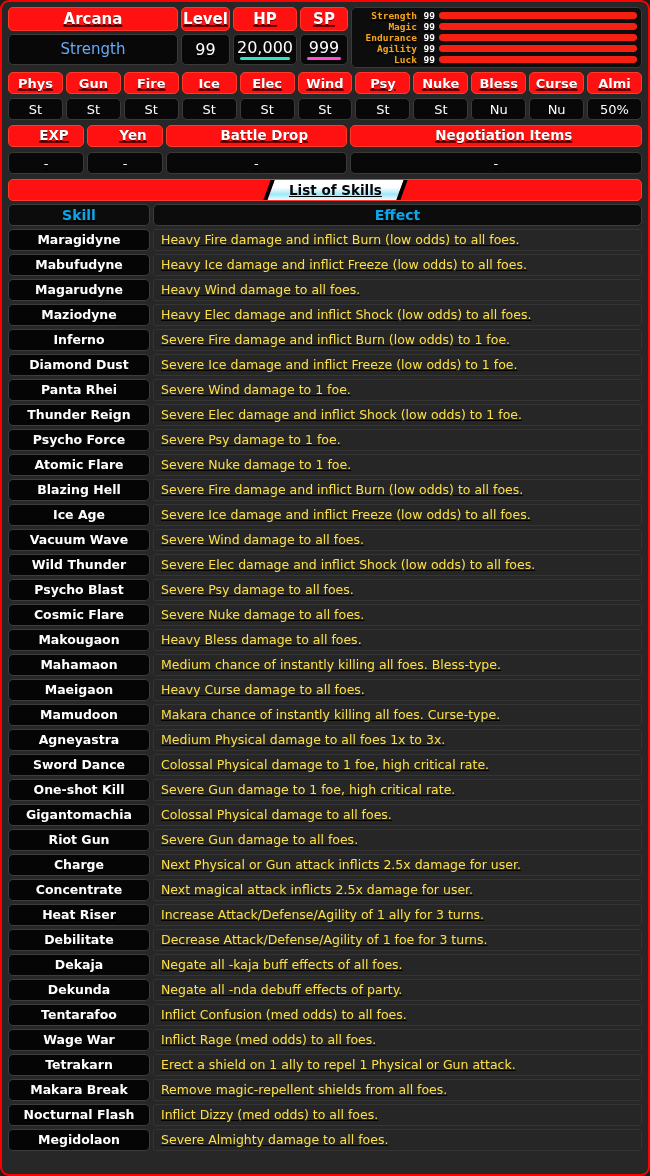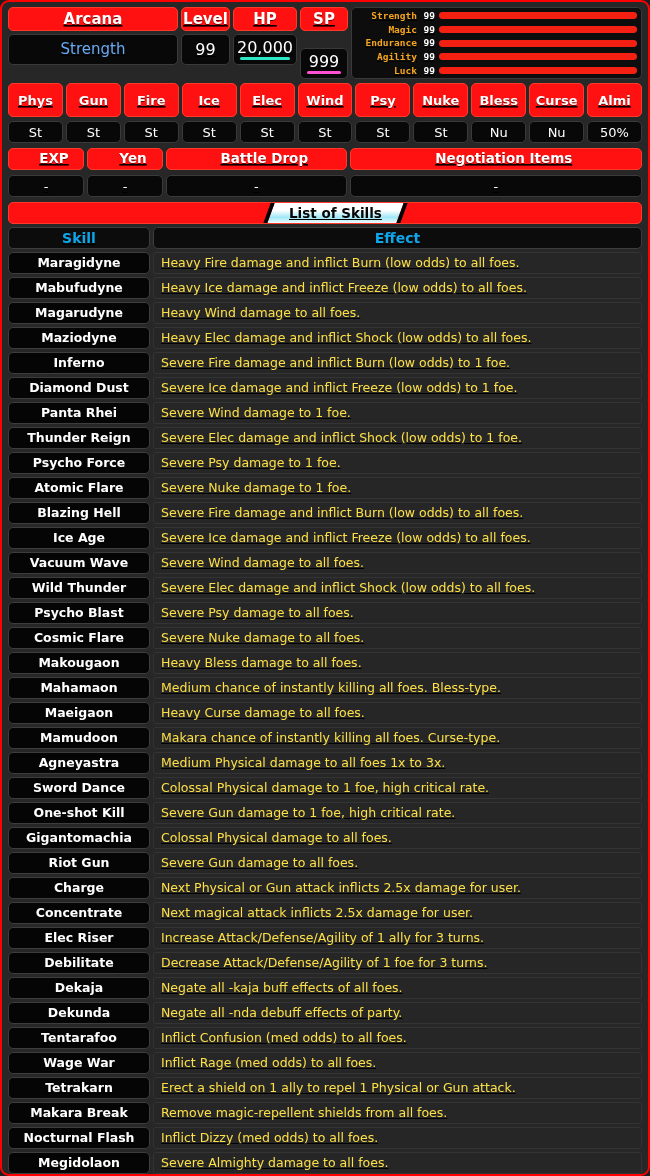--- a/index.html
+++ b/index.html
@@ -49,21 +49,21 @@
 
   
   .toprow {
     display: flex;
     gap: 3px;
     align-items: stretch;
   }
   .arcana-col { width: 170px; display: flex; flex-direction: column; gap: 3px; }
   .level-col  { width: 49px;  display: flex; flex-direction: column; gap: 3px; }
   .hp-col     { width: 64px;  display: flex; flex-direction: column; gap: 3px; }
-  .sp-col     { width: 48px;  display: flex; flex-direction: column; gap: 17px; }
+  .sp-col     { width: 48px;  display: flex; flex-direction: column; gap: 3px; }
 
   .arcana-col .hdr, .level-col .hdr, .hp-col .hdr, .sp-col .hdr { height: 24px; font-size: 15px; }
   .arcana-col .val, .level-col .val, .hp-col .val, .sp-col .val { height: 31px; font-size: 16px; }
   .arcana-name { color: #69aaf5 !important; font-size: 15px !important; }
 
   .numcell { position: relative; flex-direction: column; justify-content: center; }
   .numcell .numtext { line-height: 1; padding-bottom: 3px; }
   .underline { position: absolute; left: 6px; right: 6px; bottom: 4px; height: 3px; border-radius: 2px; }
   .ul-hp { background: #2ce8c6; }
   .ul-sp { background: #ff4fd2; }
@@ -96,21 +96,21 @@
   }
   .statbar-fill { height: 100%; background: #f51f12; border-radius: 3px; }
 
   
   .affinity {
     display: grid;
     grid-template-columns: repeat(11, 1fr);
     gap: 3px;
     margin-top: 4px;
   }
-  .affinity .hdr { height: 34px; font-size: 13px; }
+  .affinity .hdr { height: 22px; font-size: 13px; }
   .affinity .val { height: 22px; font-size: 13px; }
 
   
   .drops {
     display: grid;
     grid-template-columns: 76px 76px 1fr 1.62fr;
     gap: 3px;
     margin-top: 5px;
   }
   .drops .hdr { height: 22px; font-size: 13.5px; padding-left: 16px; }
@@ -402,21 +402,21 @@
       </div>
       <div class="skill-row">
         <div class="skill-name">Charge</div>
         <div class="skill-effect">Next Physical or Gun attack inflicts 2.5x damage for user.</div>
       </div>
       <div class="skill-row">
         <div class="skill-name">Concentrate</div>
         <div class="skill-effect">Next magical attack inflicts 2.5x damage for user.</div>
       </div>
       <div class="skill-row">
-        <div class="skill-name">Elec Riser</div>
+        <div class="skill-name">Heat Riser</div>
         <div class="skill-effect">Increase Attack/Defense/Agility of 1 ally for 3 turns.</div>
       </div>
       <div class="skill-row">
         <div class="skill-name">Debilitate</div>
         <div class="skill-effect">Decrease Attack/Defense/Agility of 1 foe for 3 turns.</div>
       </div>
       <div class="skill-row">
         <div class="skill-name">Dekaja</div>
         <div class="skill-effect">Negate all -kaja buff effects of all foes.</div>
       </div>

